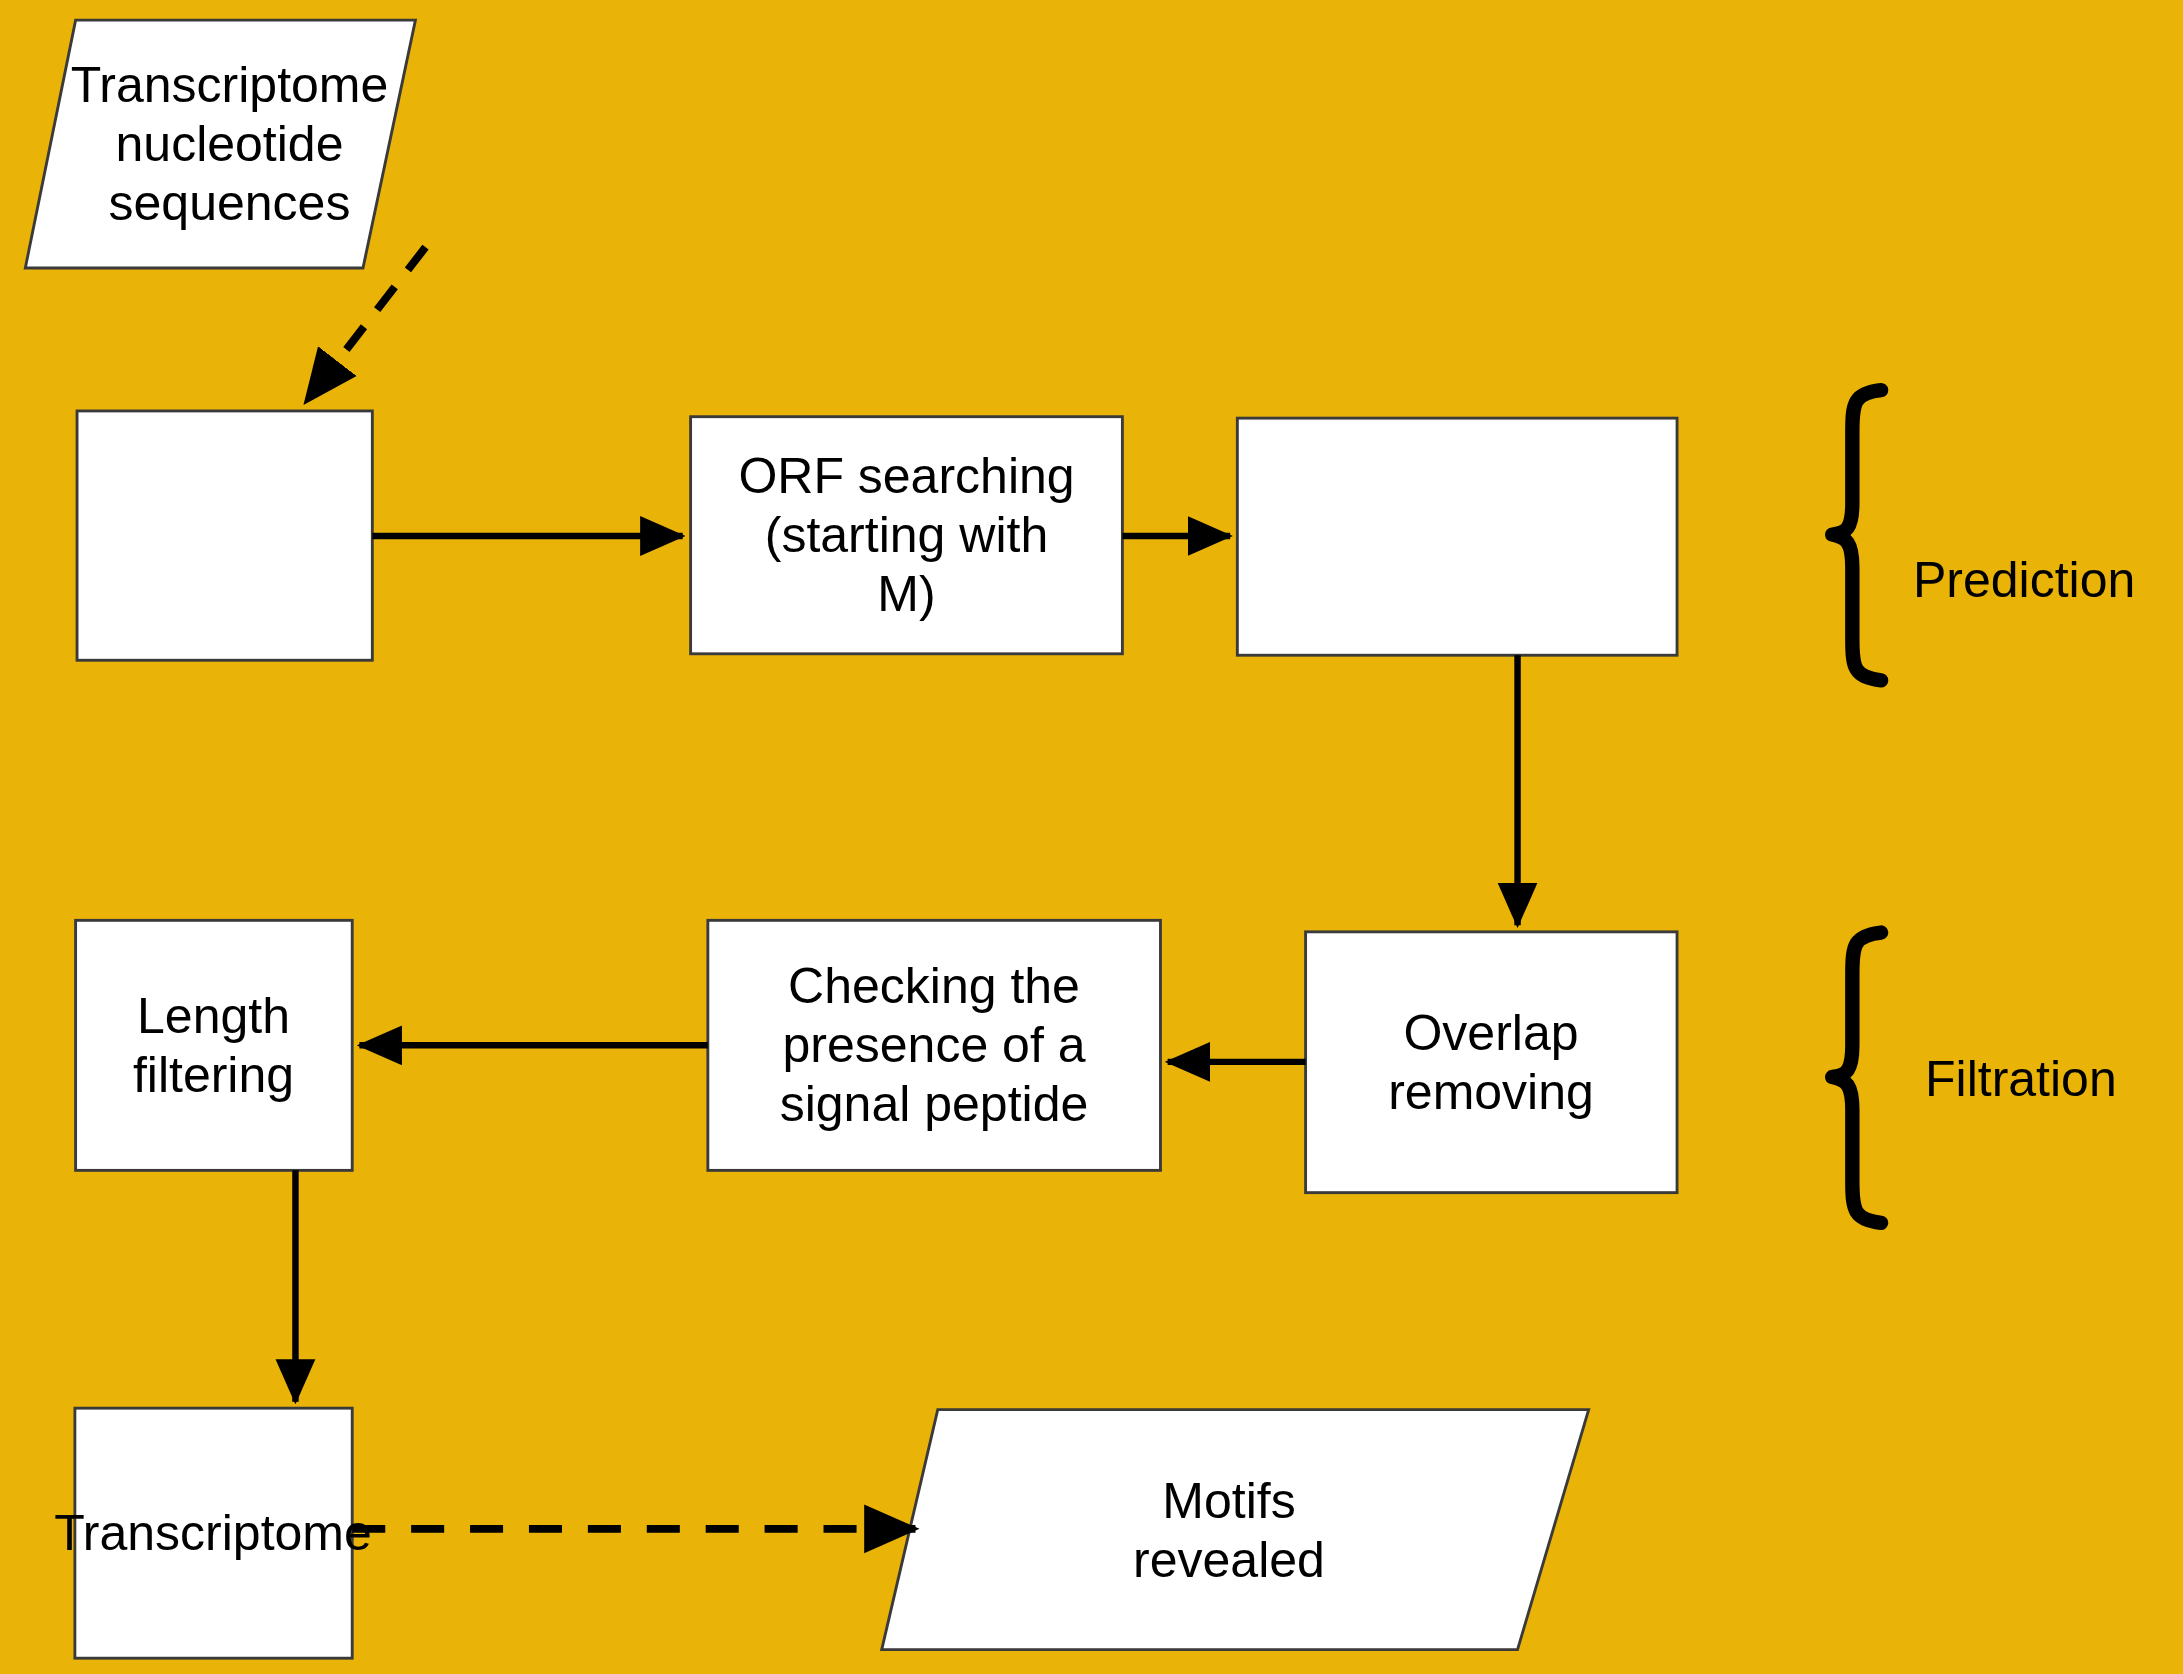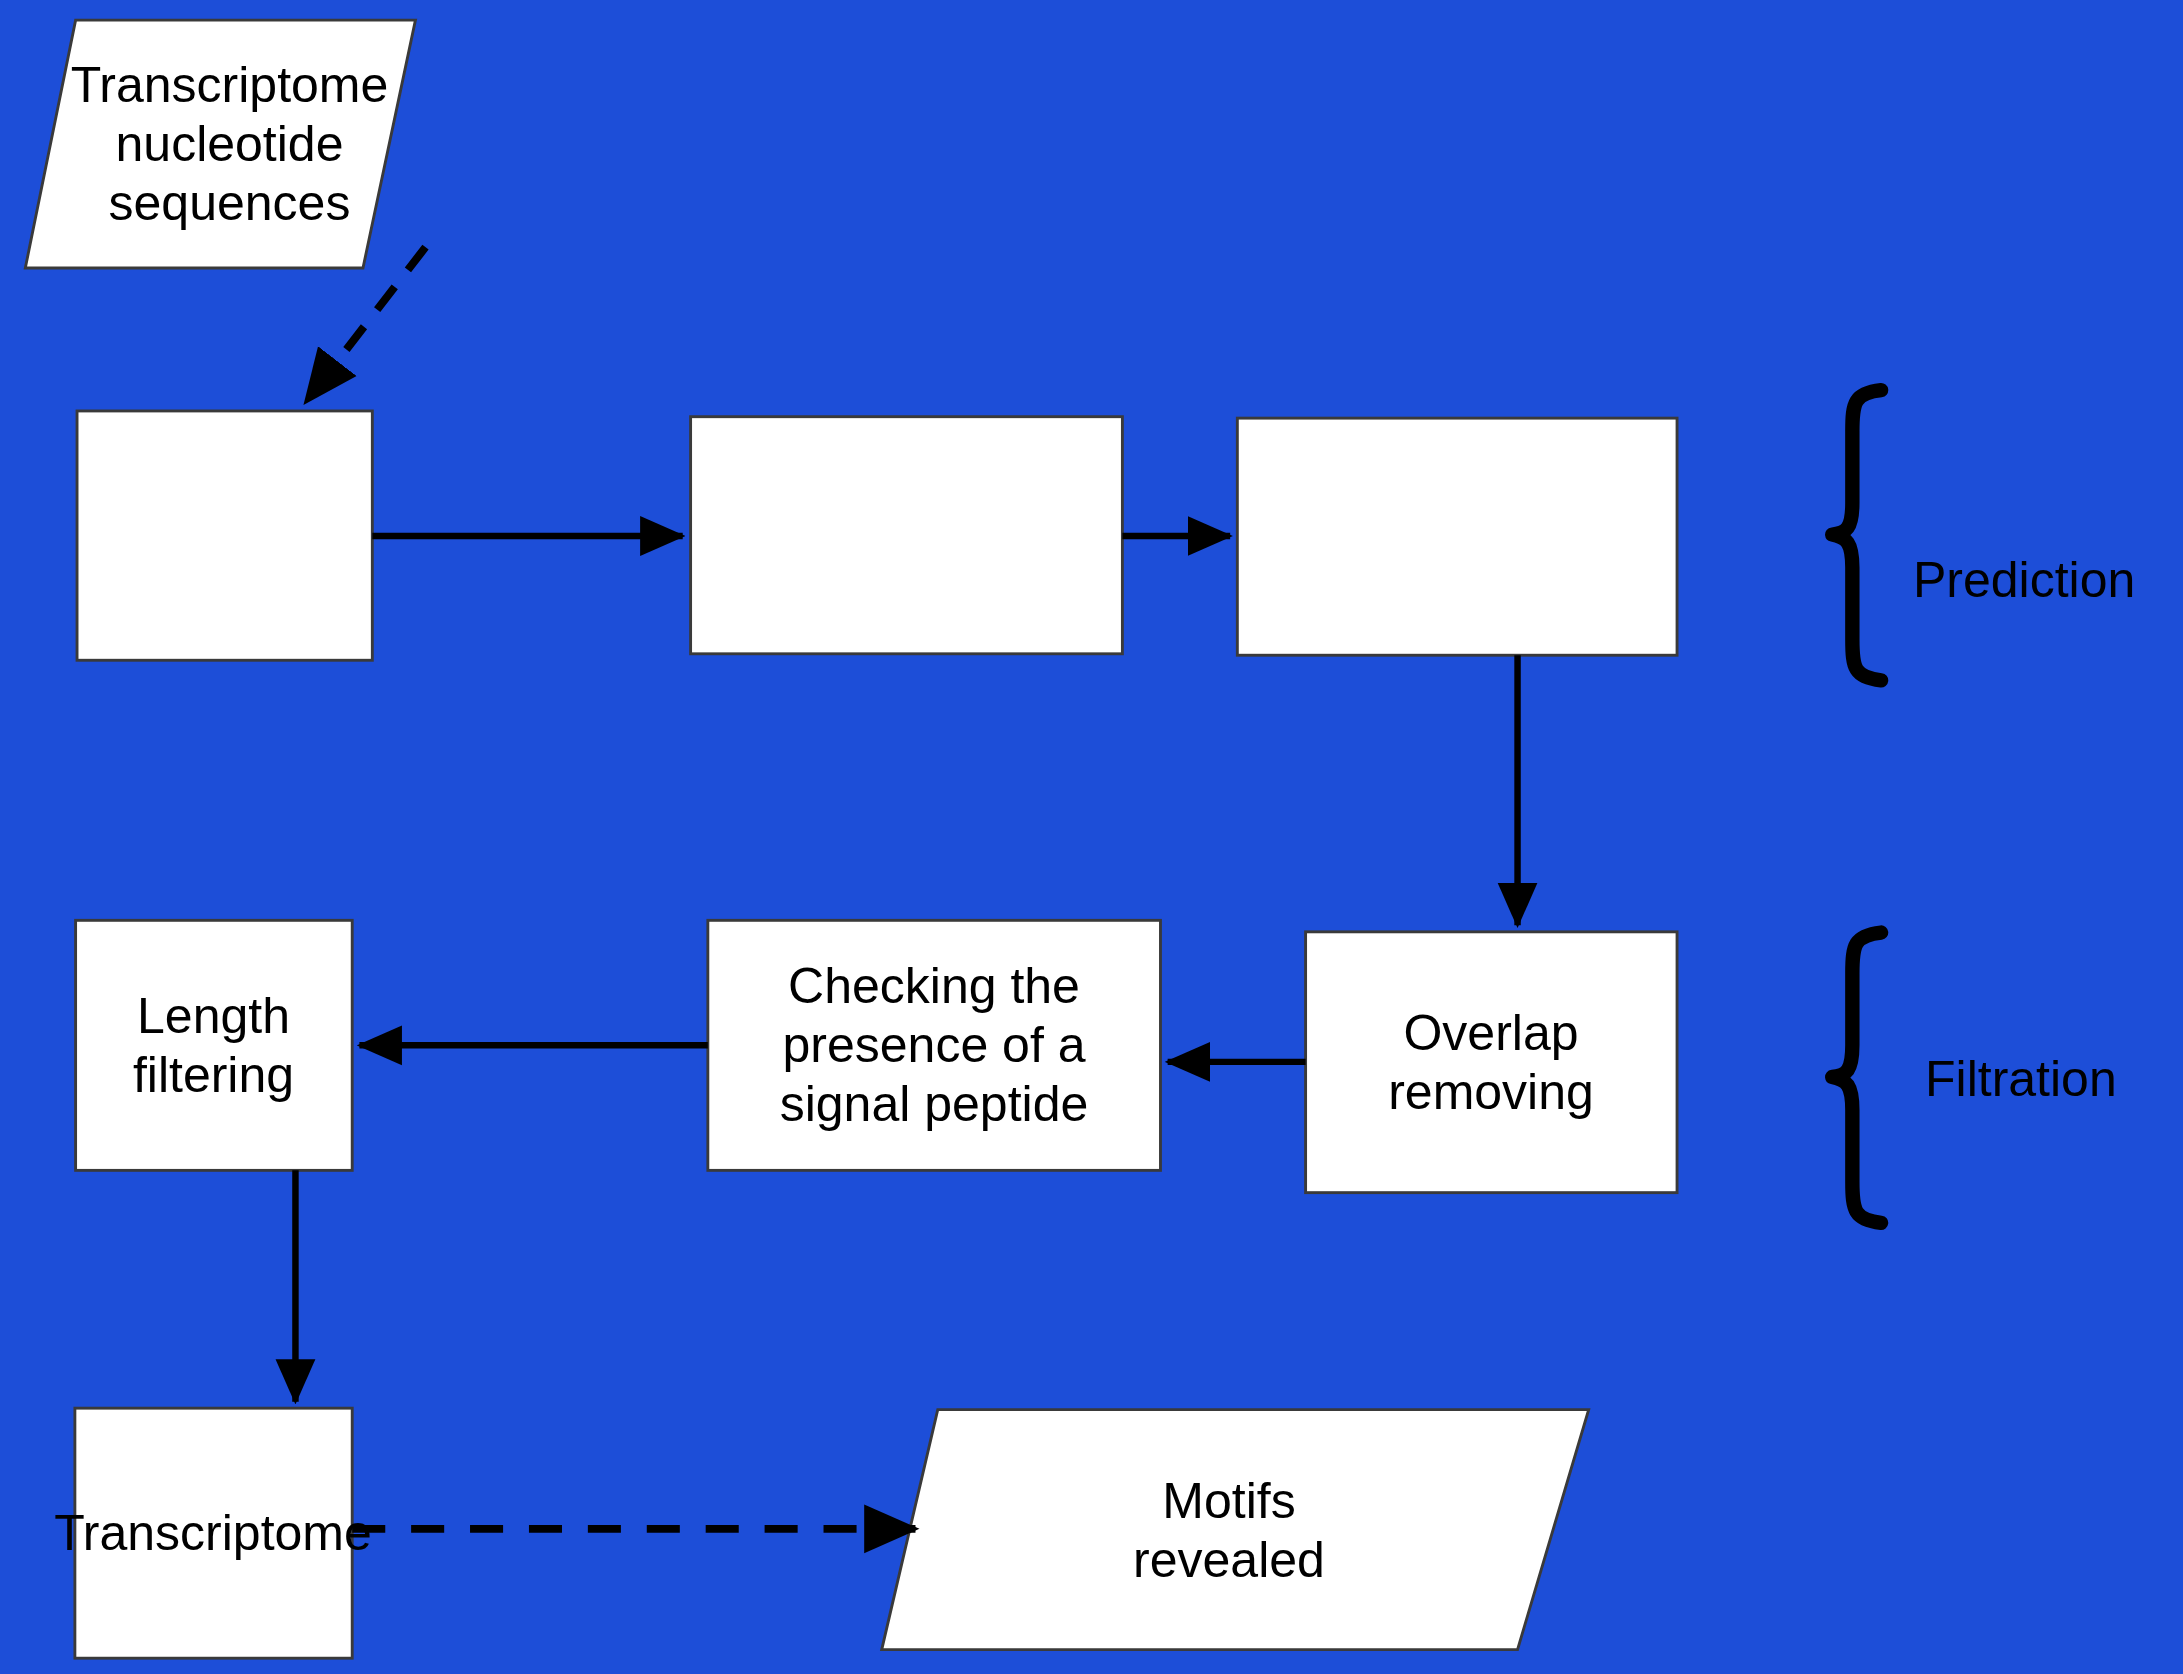--- a/index.html
+++ b/index.html
@@ -5,21 +5,21 @@
 <style>
   html, body {
     margin: 0;
     padding: 0;
     background: #ffffff;
   }
   #canvas {
     position: relative;
     width: 2183px;
     height: 1674px;
-    background: #1d4ed8;
+    background: #eab308;
     overflow: hidden;
     font-family: "Liberation Sans", "DejaVu Sans", sans-serif;
   }
   
   #geometry {
     position: absolute;
     left: 0;
     top: 0;
     width: 2183px;
     height: 1674px;
@@ -106,20 +106,23 @@
              C 2570 1503, 2578 1510, 2578 1545
              L 2578 1645
              C 2578 1685, 2581 1698, 2618 1702" fill="none" stroke="#000000" stroke-width="20" stroke-linecap="round" stroke-linejoin="round"></path>
   </svg>
 
   <div class="node-label lbl-io" style="left:86px; top:29px; width:287px; height:230px;">Transcriptome
 nucleotide
 sequences</div>
 
 
+  <div class="node-label lbl-process" style="left:694px; top:420px; width:425px; height:230px;">ORF searching
+(starting with
+M)</div>
 
 
   <div class="node-label lbl-process" style="left:1309px; top:936px; width:364px; height:254px;">Overlap
 removing</div>
 
   <div class="node-label lbl-process" style="left:711px; top:924px; width:446px; height:243px;">Checking the
 presence of a
 signal peptide</div>
 
   <div class="node-label lbl-process" style="left:70px; top:924px; width:287px; height:243px;">Length filtering</div>

